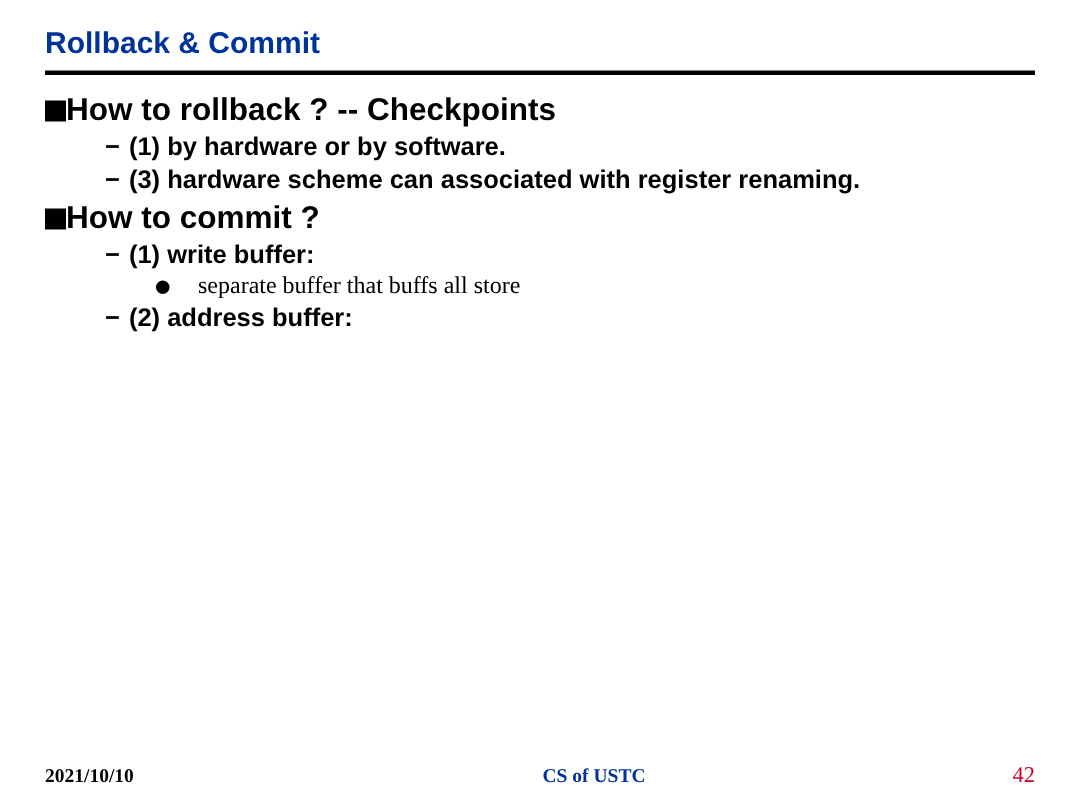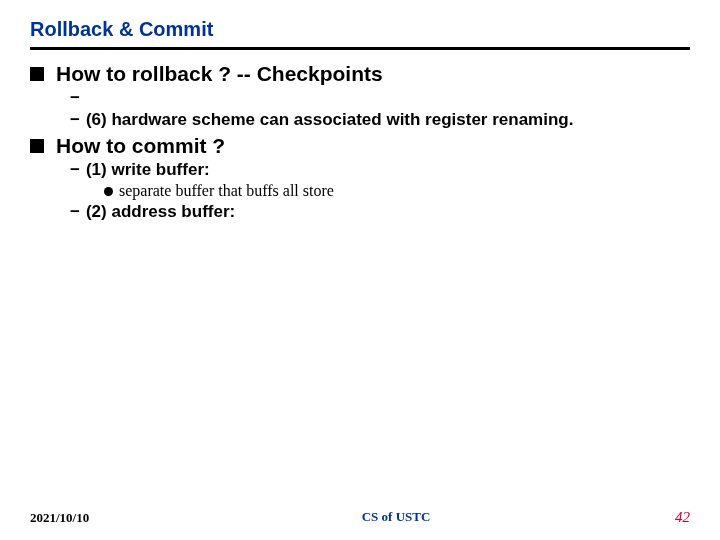--- a/index.html
+++ b/index.html
@@ -33,21 +33,21 @@
     color: #000000;
   }
   .lvl1 {
     font-size: 21px;
     font-weight: bold;
     margin-left: 0px;
     margin-top: 4px;
     margin-bottom: 2px;
     display: flex;
     align-items: flex-start;
-    gap: 12px;
+    gap: 0;
   }
   .lvl1 .bullet {
     display: inline-block;
     width: 14px;
     height: 14px;
     background: #000;
     margin-top: 5px;
     flex-shrink: 0;
   }
   .lvl2 {
@@ -63,21 +63,21 @@
     flex-shrink: 0;
   }
   .lvl3 {
     font-size: 16px;
     font-weight: normal;
     font-family: "Times New Roman", Times, serif;
     margin-left: 74px;
     margin-top: 2px;
     display: flex;
     align-items: flex-start;
-    gap: 6px;
+    gap: 19px;
   }
   .lvl3 .dot {
     display: inline-block;
     width: 9px;
     height: 9px;
     background: #000;
     border-radius: 50%;
     margin-top: 5px;
     flex-shrink: 0;
   }
@@ -101,44 +101,44 @@
     font-size: 13px;
     font-weight: bold;
     position: absolute;
     left: 50%;
     transform: translateX(-50%);
     margin-left: 36px;
   }
   .footer .pagenum {
     color: #cc0033;
     font-size: 15px;
-    font-style: italic;
     text-align: center;
   }
 </style>
 </head>
 <body>
 
 <div class="slide">
 
   <div class="title">Rollback &amp; Commit</div>
   <hr class="rule">
 
   <div class="content">
 
     <div class="lvl1">
       <span class="bullet"></span>
       <span>How to rollback ? -- Checkpoints</span>
     </div>
     <div class="lvl2">
       <span class="dash">−</span>
+      <span>(1) by hardware or by software.</span>
     </div>
     <div class="lvl2">
       <span class="dash">−</span>
-      <span>(6) hardware scheme can associated with register renaming.</span>
+      <span>(3) hardware scheme can associated with register renaming.</span>
     </div>
 
     <div class="lvl1">
       <span class="bullet"></span>
       <span>How to commit ?</span>
     </div>
     <div class="lvl2">
       <span class="dash">−</span>
       <span>(1) write buffer:</span>
     </div>

